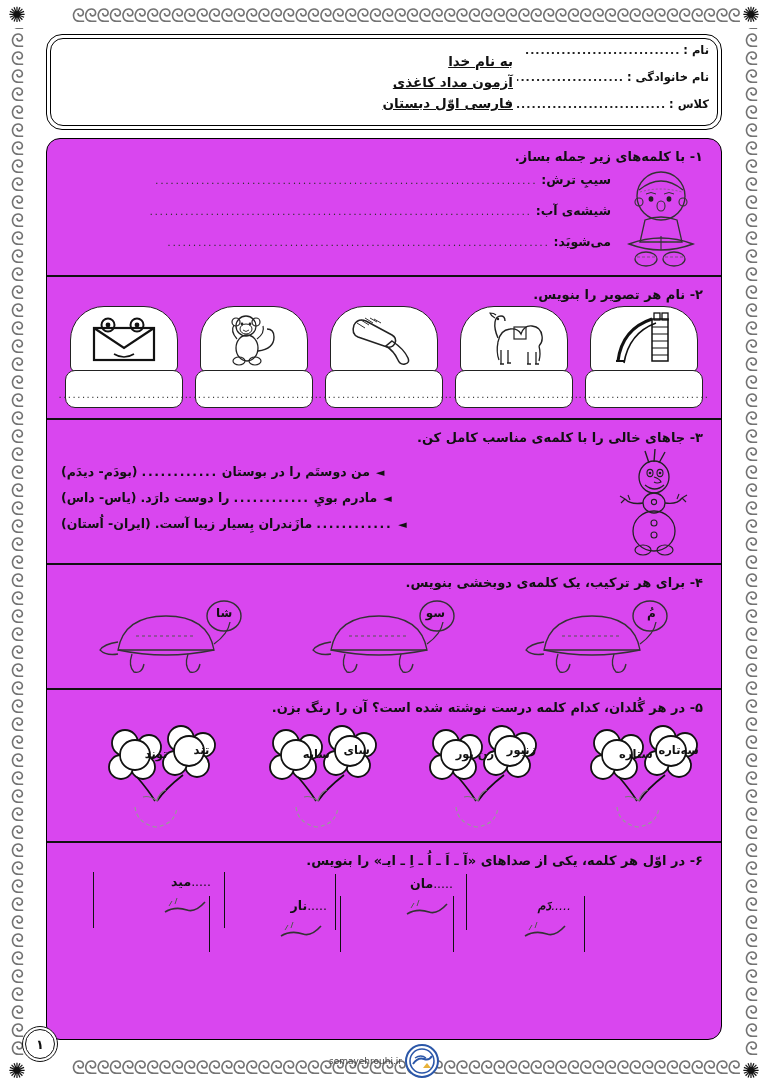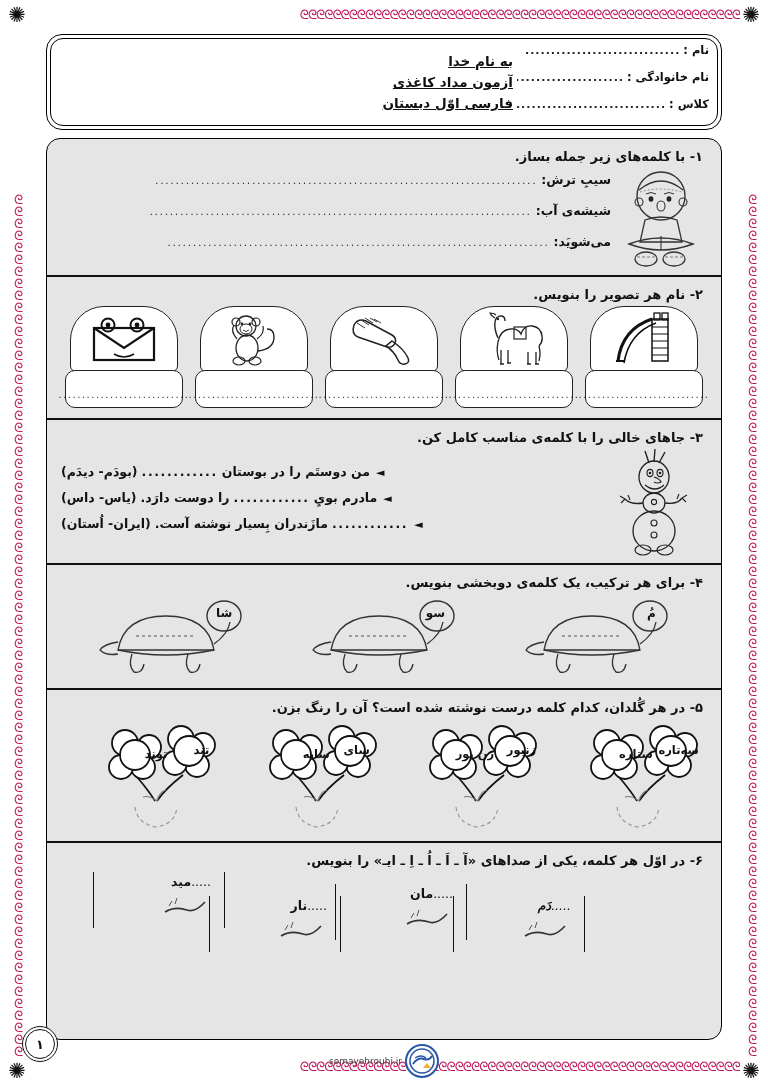--- a/index.html
+++ b/index.html
@@ -5,22 +5,22 @@
   html,body{margin:0;padding:0;background:#fff;}
   body{
     width:768px;height:1086px;position:relative;overflow:hidden;
     font-family:"DejaVu Sans","Liberation Sans",sans-serif;
     color:#111;
   }
   .page{position:absolute;inset:0;}
 
   
   .border-frame{position:absolute;left:6px;top:6px;right:6px;bottom:6px;pointer-events:none;}
-  .scroll-band{position:absolute;font-size:13px;line-height:19px;color:#be185d;
-    letter-spacing:-1px;white-space:nowrap;overflow:hidden;font-family:Liberation Mono, monospace;}
+  .scroll-band{position:absolute;font-size:19px;line-height:19px;color:#737373;
+    letter-spacing:-1px;white-space:nowrap;overflow:hidden;font-family:Liberation Sans, sans-serif;}
   .band-top{left:22px;right:22px;top:0;height:22px;}
   .band-bottom{left:22px;right:22px;bottom:0;height:22px;}
   .band-left,.band-right{top:22px;bottom:22px;width:22px;writing-mode:vertical-rl;}
   .band-left{left:0;}
   .band-right{right:0;}
   .corner-flower{position:absolute;width:24px;height:24px;font-size:21px;line-height:24px;
     text-align:center;color:#111;}
   .cf-tl{left:-1px;top:-3px;}
   .cf-tr{right:-1px;top:-3px;}
   .cf-bl{left:-1px;bottom:-3px;}
@@ -46,21 +46,21 @@
   .hdr-center{flex:1 1 auto;display:flex;flex-direction:column;
      justify-content:center;gap:5px;text-decoration:underline;}
   .hdr-center div{font-size:13.5px;font-weight:bold;letter-spacing:.3px;}
   .hdr-left{width:170px;display:flex;flex-direction:row;align-items:center;
      justify-content:flex-start;gap:6px;padding-right:4px;box-sizing:border-box;}
   .hdr-month{font-size:12.5px;font-weight:bold;}
 
   
   .body-box{
     position:absolute;left:46px;top:138px;width:676px;height:902px;
-    border:1.6px solid #000;border-radius:14px;box-sizing:border-box;background:#e5e5e5;
+    border:1.6px solid #000;border-radius:14px;box-sizing:border-box;background:#d946ef;
     overflow:hidden;
   }
   .sec{position:relative;box-sizing:border-box;padding:6px 14px 4px 14px;}
   .sec + .sec{border-top:2px solid #111;}
   .q-title{font-size:13px;font-weight:bold;text-align:right;margin:4px 4px 2px 0;}
 
   
   .s1-wrap{display:flex;flex-direction:row;align-items:center;}
   .s1-lines{flex:1 1 auto;padding-left:6px;}
   .s1-row{display:flex;align-items:baseline;gap:4px;height:31px;}
@@ -347,21 +347,21 @@
           <div class="s3-row">
             <span class="s3-bullet">◄</span>
             <span>مادرم بويِ</span>
             <span class="dotline">............</span>
             <span>را دوست دارَد.</span>
             <span>(یاس- داس)</span>
           </div>
           <div class="s3-row">
             <span class="s3-bullet">◄</span>
             <span class="dotline">............</span>
-            <span>مازَندران بِسیار نوشته آست.</span>
+            <span>مازَندران بِسیار زیبا آست.</span>
             <span>(ایران- اُستان)</span>
           </div>
         </div>
       </div>
     </div>
 
     <div class="sec">
       <div class="q-title">۴- برای هر ترکیب، یک کلمه‌ی دوبخشی بنویس.</div>
       <div class="turtle-row">
 
@@ -528,21 +528,21 @@
           <span class="vline2"></span>
           <span class="s6-word">
             <span class="dd">.....</span><span>دَم</span>
           </span>
           <svg width="44" height="20" viewBox="0 0 44 20" style="position:absolute;right:18px;top:24px;">
             <path d="M2 16 q10 -6 22 -2 q8 3 18 -8" fill="none" stroke="#333" stroke-width="1.6"></path>
             <path d="M6 10 l3 -5 M12 8 l2 -6" stroke="#555" stroke-width="1"></path>
           </svg>
         </div>
 
-        <div class="s6-item" style="right:240px;top:14px;">
+        <div class="s6-item" style="right:240px;top:4px;">
           <span class="vline"></span>
           <span class="vline2"></span>
           <span class="s6-word">
             <span class="dd">.....</span><span>مان</span>
           </span>
           <svg width="44" height="20" viewBox="0 0 44 20" style="position:absolute;right:18px;top:24px;">
             <path d="M2 16 q10 -6 22 -2 q8 3 18 -8" fill="none" stroke="#333" stroke-width="1.6"></path>
             <path d="M6 10 l3 -5 M12 8 l2 -6" stroke="#555" stroke-width="1"></path>
           </svg>
         </div>

